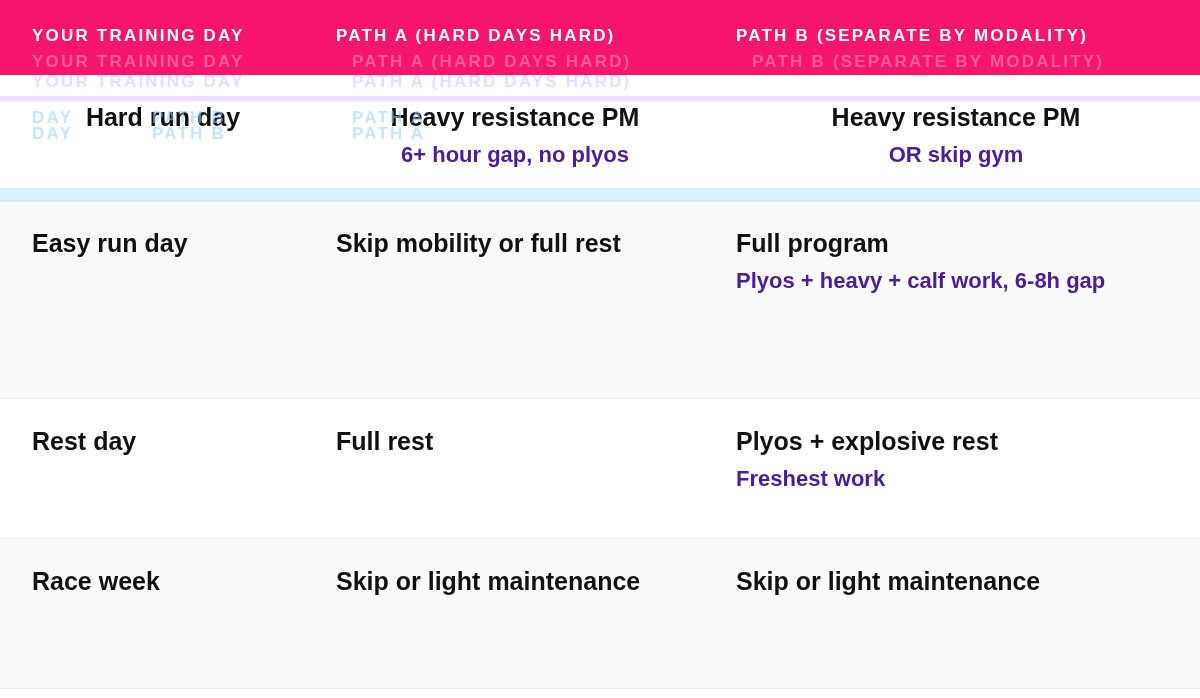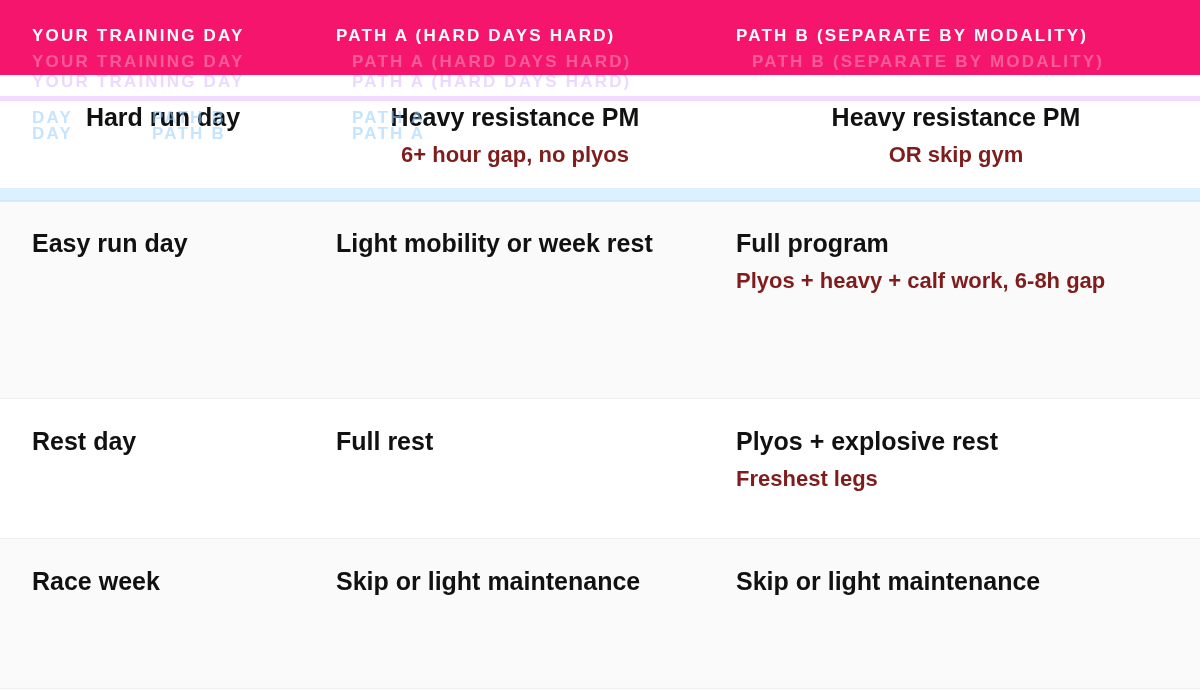--- a/index.html
+++ b/index.html
@@ -56,21 +56,21 @@
     font-weight: 700;
   }
   tbody td.col1 {
     font-weight: bold;
     font-size: 25px;
   }
   .note {
     display: block;
     margin-top: 6px;
     font-size: 22px;
-    color: #7f1d1d;
+    color: #4c1d95;
     line-height: 1.38;
   }
   .row-hard { height: 120px; text-align: center; }
   .row-easy { height: 198px; }
   .row-rest { height: 140px; margin-left: 16px; }
   .row-race { height: 150px; margin-top: 42px; }
 
   
   .ghost-layer {
     position: absolute;
@@ -142,35 +142,35 @@
           <span class="note">6+ hour gap, no plyos</span>
         </td>
         <td class="col3">
           <span>Heavy resistance PM</span>
           <span class="note">OR skip gym</span>
         </td>
       </tr>
       <tr class="row-easy">
         <td class="col1">Easy run day</td>
         <td class="col2">
-          <span>Light mobility or week rest</span>
+          <span>Skip mobility or full rest</span>
         </td>
         <td class="col3">
           <span>Full program</span>
           <span class="note">Plyos + heavy + calf work, 6-8h gap</span>
         </td>
       </tr>
       <tr class="row-rest">
         <td class="col1">Rest day</td>
         <td class="col2">
           <span>Full rest</span>
         </td>
         <td class="col3">
           <span>Plyos + explosive rest</span>
-          <span class="note">Freshest legs</span>
+          <span class="note">Freshest work</span>
         </td>
       </tr>
       <tr class="row-race">
         <td class="col1">Race week</td>
         <td class="col2">
           <span>Skip or light maintenance</span>
         </td>
         <td class="col3">
           <span>Skip or light maintenance</span>
         </td>

